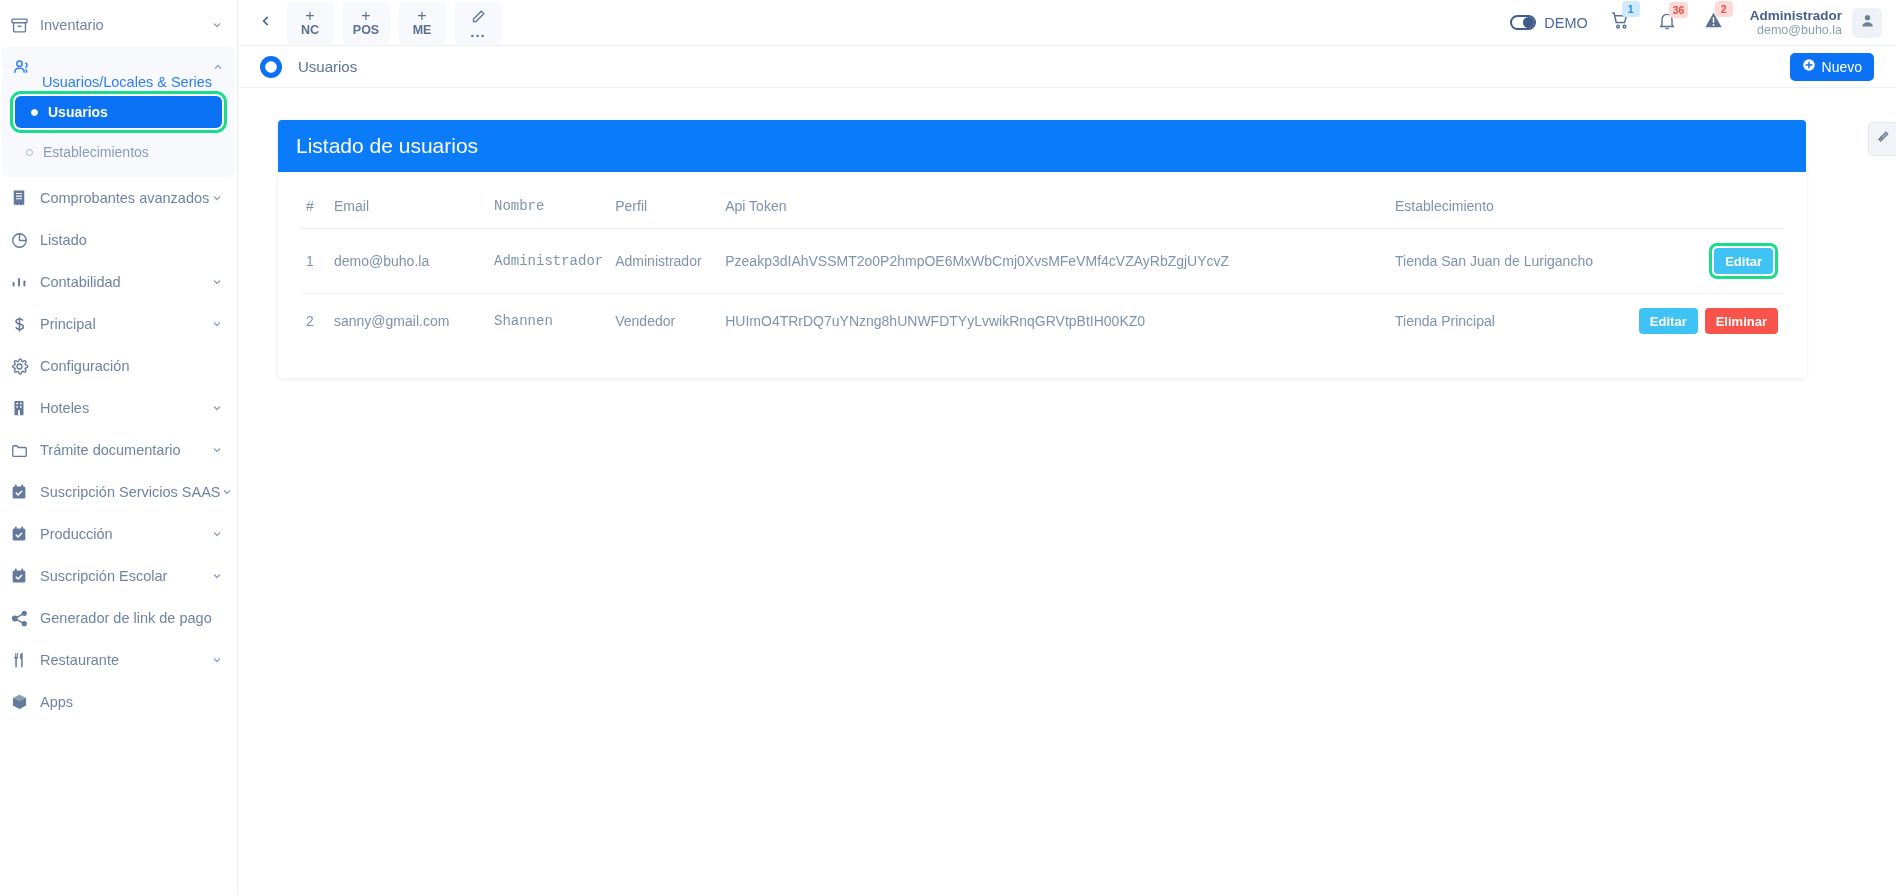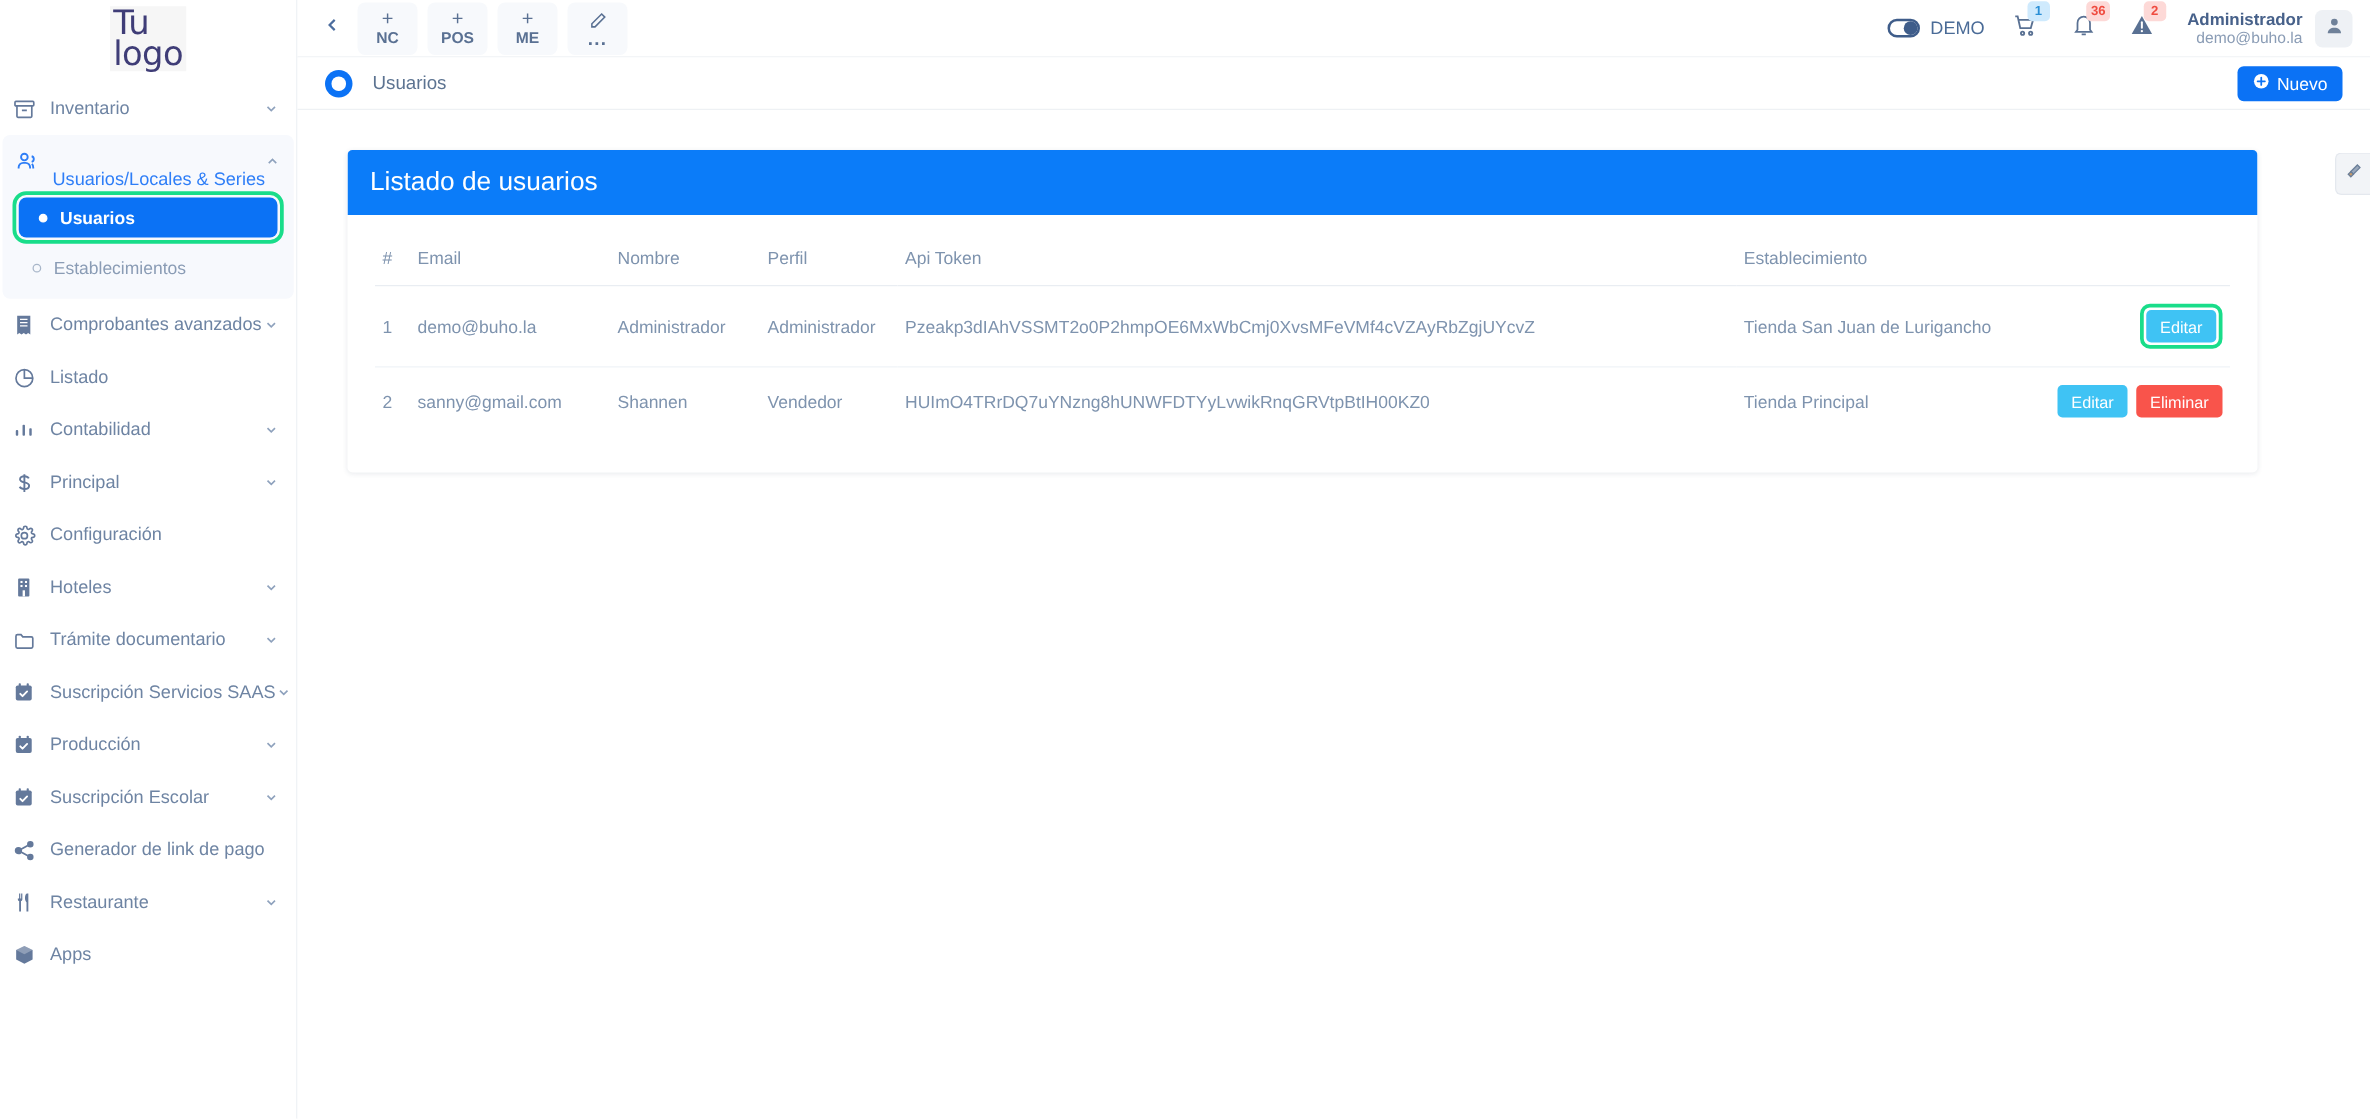--- a/index.html
+++ b/index.html
@@ -192,29 +192,29 @@
     border-bottom: 1px solid #e9edf2;
   }
   tbody td {
     color: #7e93ae; font-size: 14px;
     padding: 14px 6px; border-bottom: 1px solid #f0f3f7;
     white-space: nowrap;
   }
   tbody tr:last-child td { border-bottom: none; }
   .col-num { width: 28px; }
   .col-email { width: 160px; }
-  .col-nombre { width: 120px; }
+  .col-nombre { width: 120px; font-family: Liberation Mono, monospace; }
   .col-perfil { width: 110px; }
   .col-token { width: auto; }
   .col-estab { width: 215px; margin-left: 40px; }
   .col-acc { width: 180px; text-align: right; }
   .acts { display: flex; justify-content: flex-end; align-items: center; gap: 7px; }
   .btn {
     border: none; border-radius: 4px;
-    color: #ffffff; font-size: 13px; font-weight: normal;
+    color: #ffffff; font-size: 13px; font-weight: bold;
     height: 26px; padding: 0 11px; cursor: pointer;
     font-family: "Liberation Sans", sans-serif;
   }
   .btn.edit { background: #3fc3f4; }
   .btn.del  { background: #f9544b; }
   .btn-focus {
     border: 3px solid #19dd8a; border-radius: 8px; padding: 2px;
     display: inline-flex;
   }
 
@@ -226,26 +226,20 @@
     border-radius: 5px 0 0 5px;
     display: flex; align-items: center; justify-content: center;
     cursor: pointer;
   }
 </style>
 </head>
 <body>
 
 <aside class="sidebar">
 
-  <div class="logo-wrap">
-    <div class="logo">
-      <div>Tu</div>
-      <div>logo</div>
-    </div>
-  </div>
 
   <nav class="nav">
 
     <div class="nav-item">
       <span class="ico">
         <svg width="19" height="19" viewBox="0 0 24 24" fill="none" stroke="currentColor" stroke-width="1.7">
             <rect x="2.5" y="4" width="19" height="4.5" rx="1"></rect>
             <path d="M4.5 8.5v10.5a1 1 0 0 0 1 1h13a1 1 0 0 0 1-1V8.5"></path>
             <path d="M9.5 13h5"></path>
           </svg>

